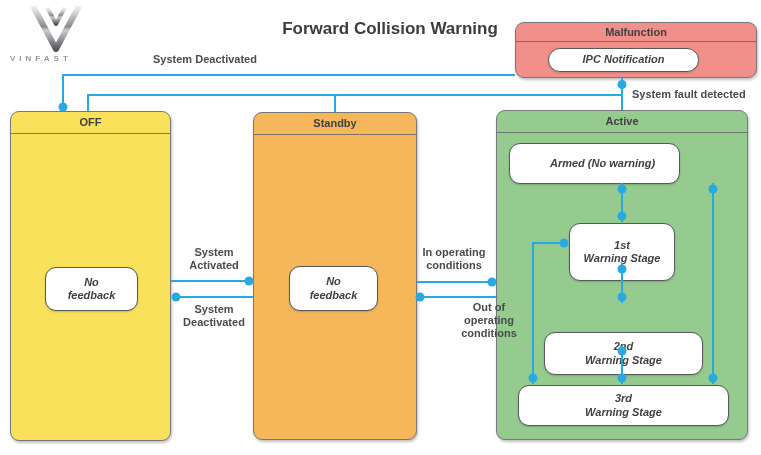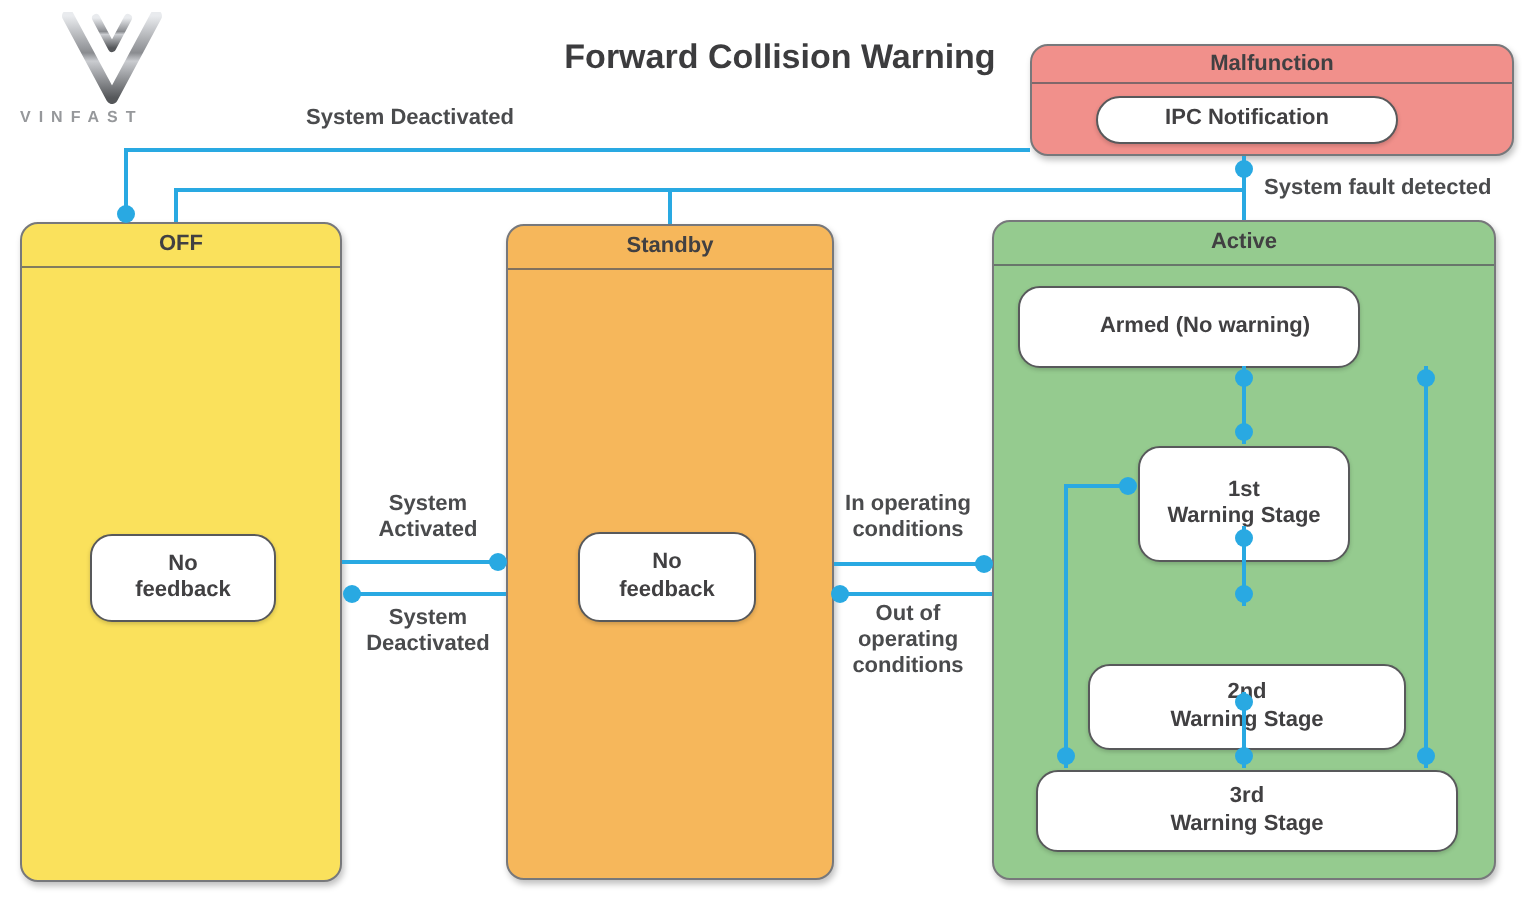--- a/index.html
+++ b/index.html
@@ -37,20 +37,21 @@
   .box-malfunction { left:515px; top:22px; width:242px; height:56px; background:var(--state-red,#f1908b); }
   .box-malfunction .state-header { height:18px; line-height:18px; }
 
   
   .inner-box {
     position:absolute; background:#ffffff; border:1.5px solid #58595b;
     border-radius:11px; box-sizing:border-box; display:flex; align-items:center;
     justify-content:center; text-align:center; font-size:11px; font-weight:600;
     color:#414042; white-space:pre-line; line-height:1.2;
     box-shadow:0 1px 2px rgba(0,0,0,0.18);
+    font-style:italic;
   }
   .ib-off-feedback     { left:34px; top:155px; width:93px;  height:44px; }
   .ib-standby-feedback { left:35px; top:153px; width:89px;  height:45px; }
   .ib-armed  { left:12px; top:32px;  width:171px; height:41px;padding-left:16px; }
   .ib-stage1 { left:72px; top:112px; width:106px; height:58px; }
   .ib-stage2 { left:47px; top:193px; width:159px; height:43px;margin-top:28px; }
   .ib-stage3 { left:21px; top:274px; width:211px; height:41px; }
   .ib-ipc    { left:32px; top:25px;  width:151px; height:24px; border-radius:12px; }
 
   
@@ -61,21 +62,21 @@
   
   .edge-label {
     position:absolute; font-size:11px; font-weight:600; color:#4a4b4d;
     text-align:center; white-space:pre-line; line-height:1.18;
   }
   .lbl-sys-deact-top { left:140px; top:53px;  width:130px; }
   .lbl-fault         { left:632px; top:88px;  width:125px; text-align:left; white-space:nowrap; }
   .lbl-sys-act       { left:177px; top:246px; width:74px; }
   .lbl-sys-deact-mid { left:172px; top:303px; width:84px; }
   .lbl-in-op         { left:417px; top:246px; width:74px; }
-  .lbl-out-op        { left:417px; top:301px; width:74px; }
+  .lbl-out-op        { left:417px; top:301px; width:74px;padding-left:35px; }
 </style>
 </head>
 <body>
 
 <div class="canvas">
 
   <div class="logo">
     <svg width="52" height="46" viewBox="0 0 52 46">
       <defs>
         <linearGradient id="vg" x1="0" y1="0" x2="0" y2="1">

